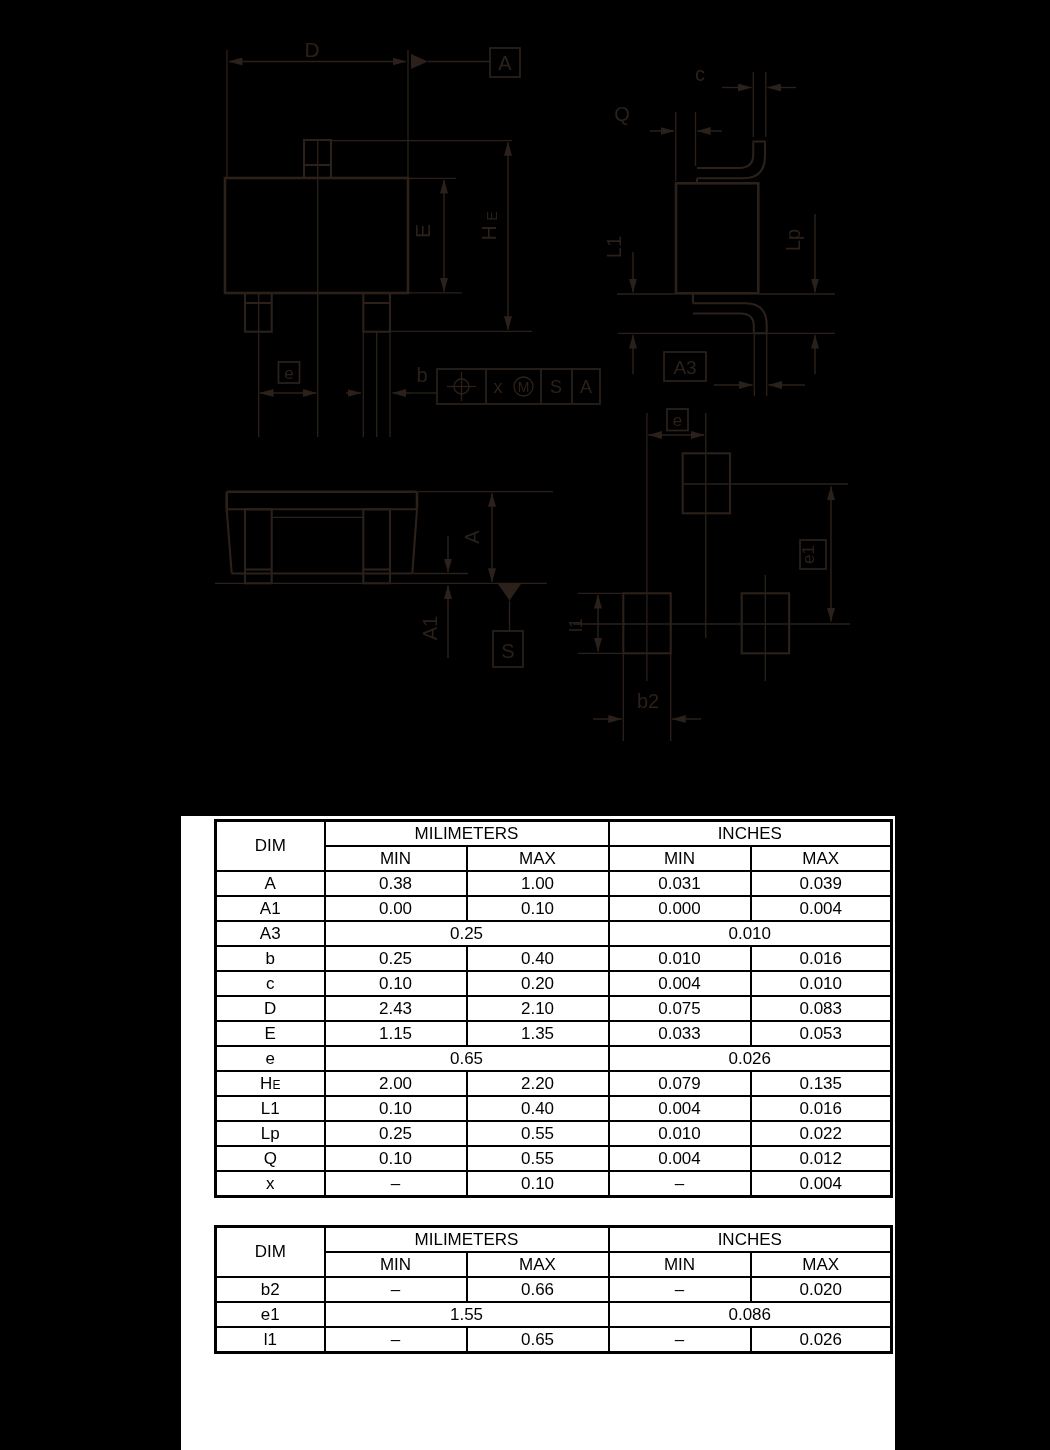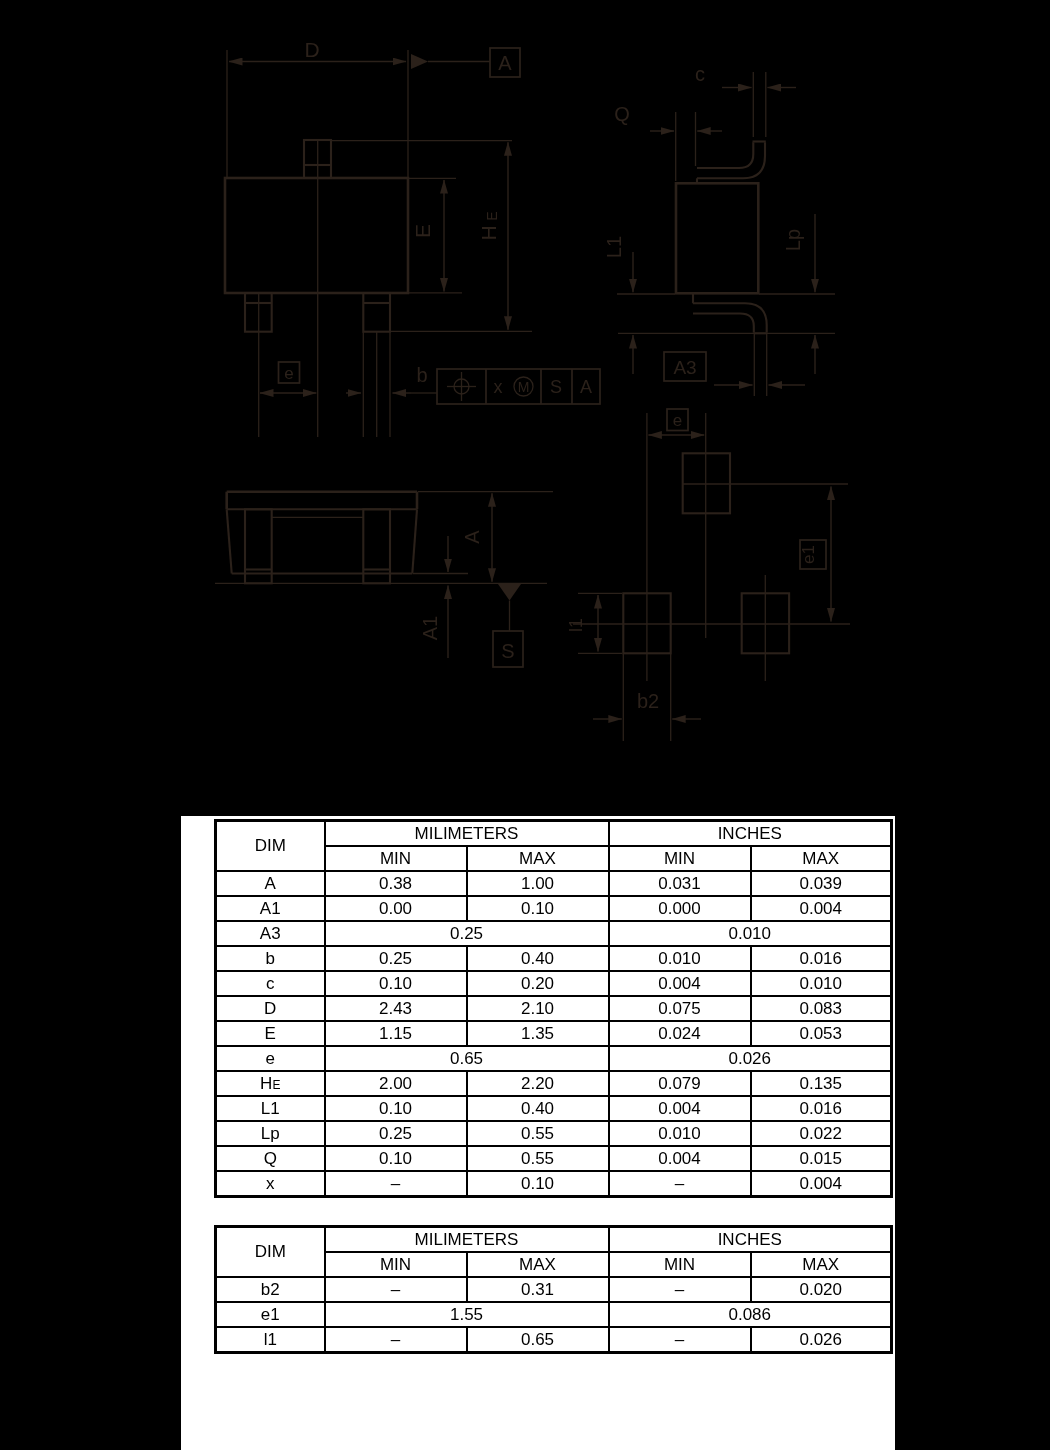--- a/index.html
+++ b/index.html
@@ -287,21 +287,21 @@
         <td>D</td>
         <td>2.43</td>
         <td>2.10</td>
         <td>0.075</td>
         <td>0.083</td>
       </tr>
       <tr>
         <td>E</td>
         <td>1.15</td>
         <td>1.35</td>
-        <td>0.024</td>
+        <td>0.033</td>
         <td>0.053</td>
       </tr>
       <tr>
         <td>e</td>
         <td colspan="2">0.65</td>
         <td colspan="2">0.026</td>
       </tr>
       <tr>
         <td><span>H</span><span class="subE">E</span></td>
         <td>2.00</td>
@@ -321,21 +321,21 @@
         <td>0.25</td>
         <td>0.55</td>
         <td>0.010</td>
         <td>0.022</td>
       </tr>
       <tr>
         <td>Q</td>
         <td>0.10</td>
         <td>0.55</td>
         <td>0.004</td>
-        <td>0.015</td>
+        <td>0.012</td>
       </tr>
       <tr>
         <td>x</td>
         <td>–</td>
         <td>0.10</td>
         <td>–</td>
         <td>0.004</td>
       </tr>
     </tbody>
       </table>
@@ -356,21 +356,21 @@
       </tr>
       <tr>
         <th>MIN</th>
         <th>MAX</th>
         <th>MIN</th>
         <th>MAX</th>
       </tr>
       <tr>
         <td>b2</td>
         <td>–</td>
-        <td>0.31</td>
+        <td>0.66</td>
         <td>–</td>
         <td>0.020</td>
       </tr>
       <tr>
         <td>e1</td>
         <td colspan="2">1.55</td>
         <td colspan="2">0.086</td>
       </tr>
       <tr>
         <td>l1</td>

